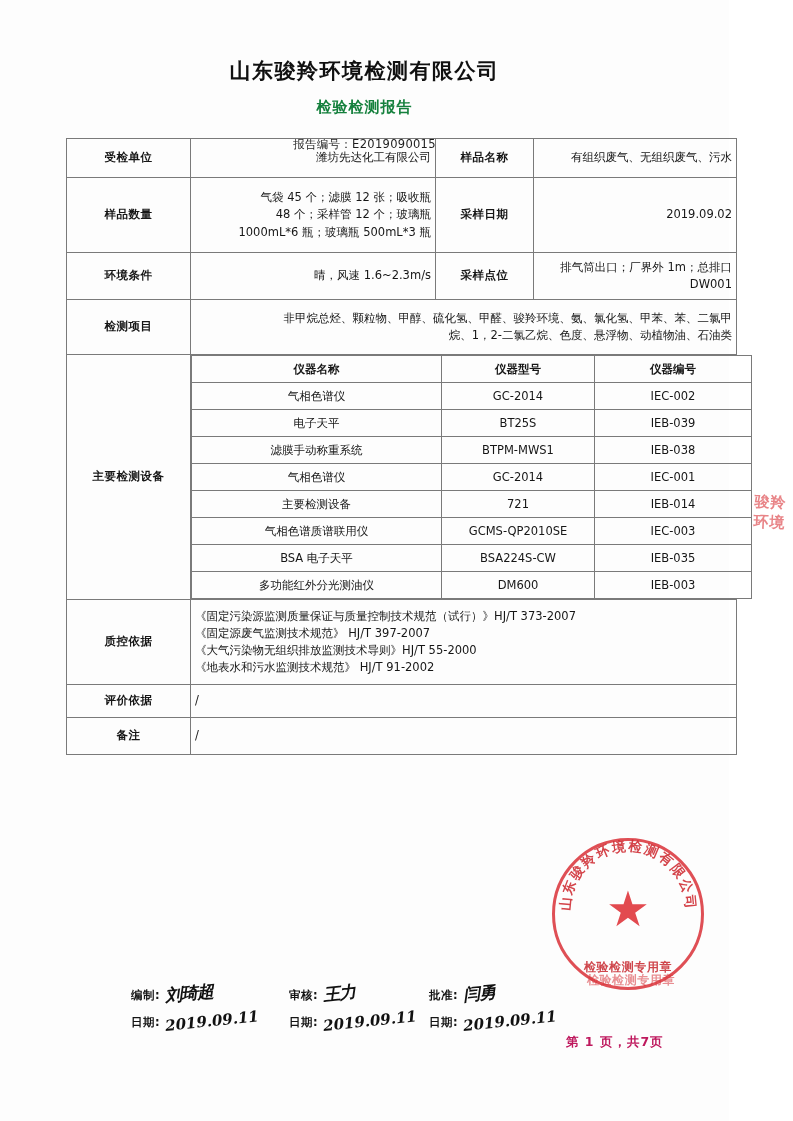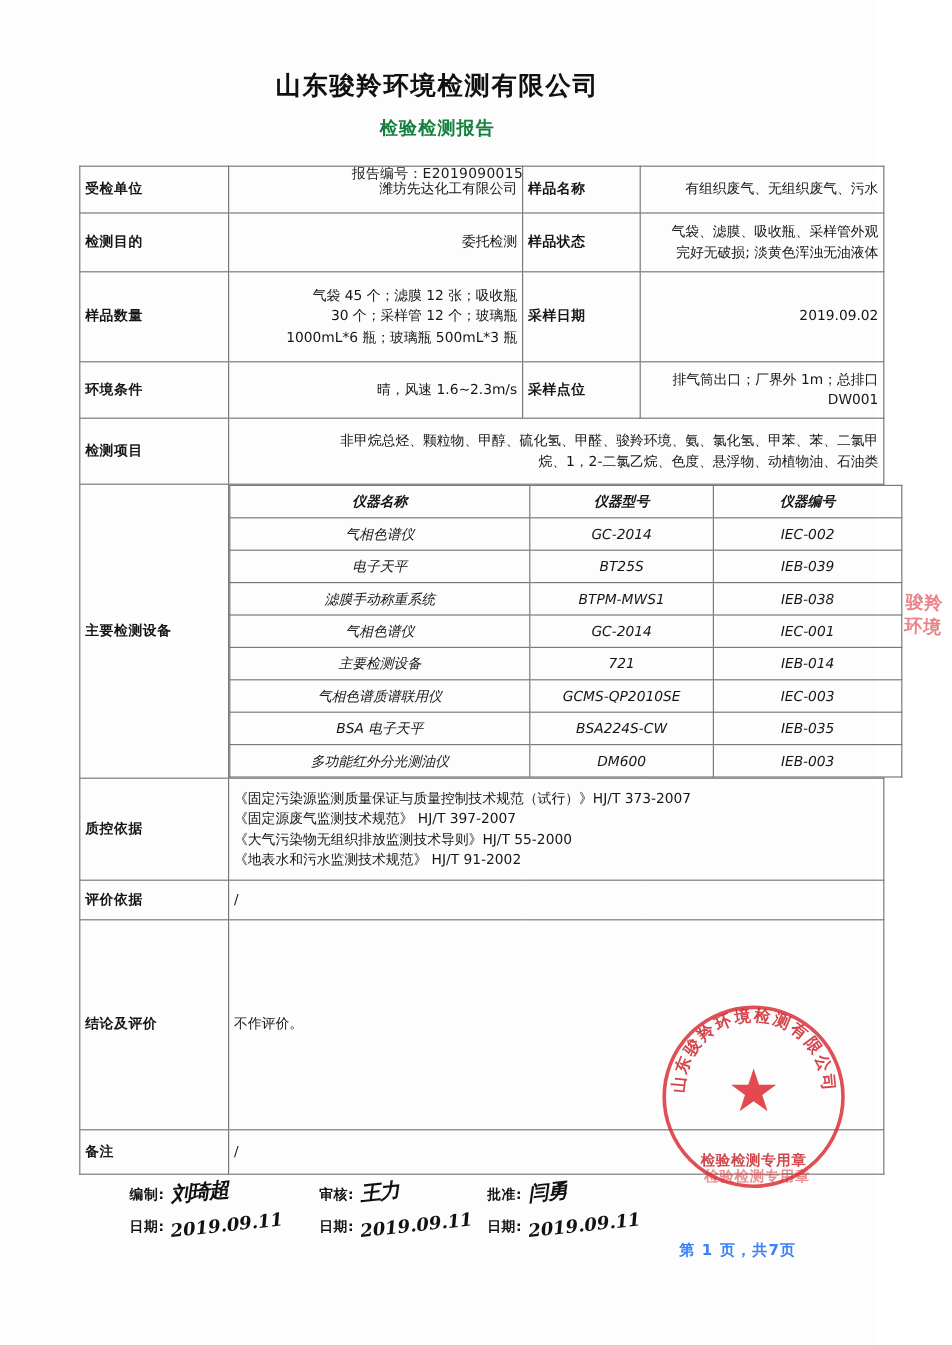--- a/index.html
+++ b/index.html
@@ -66,20 +66,21 @@
   table.main td {
     border: 1px solid #7a7a7a;
     font-size: 11.5px;
     color: #161616;
     padding: 3px 4px;
     vertical-align: middle;
     line-height: 1.5;
     word-break: break-all;
   }
   td.lbl {
+    text-align: center;
     font-weight: bold;
     letter-spacing: .5px;
   }
   td.val {
     text-align: right;
   }
   td.val-left {
     text-align: left;
     padding-left: 8px;
   }
@@ -100,21 +101,21 @@
     border: 1px solid #7a7a7a;
     font-size: 11.5px;
     text-align: center;
     padding: 4px 2px;
     color: #161616;
     line-height: 1.4;
   }
   table.equip td.eq-name { width: 245px; }
   table.equip td.eq-model { width: 148px; }
   table.equip td.eq-no { width: 152px; }
-  table.equip tr td { height: 18px; font-style: italic; }
+  table.equip tr td { height: 18px; }
   td.equip-host {
     padding: 0 !important;
     border: none !important;
     vertical-align: top;
   }
   .equip-head td { font-weight: bold; }
 
   
   .qlines {
     text-align: left;
@@ -139,40 +140,41 @@
     top: 978px;
     width: 670px;
     height: 92px;
   }
   .sig-group { position: absolute; }
   .sig-label {
     font-size: 11.5px;
     font-weight: bold;
     color: #141414;
     letter-spacing: .5px;
+    margin-left: 23px;
   }
   .hand {
     font-family: "DejaVu Serif", "Liberation Serif", serif;
     color: #111;
     font-style: italic;
     font-weight: bold;
     transform: rotate(-6deg);
     display: inline-block;
     white-space: nowrap;
   }
   .hand-name { font-size: 17px; letter-spacing: -1px; }
   .hand-date { font-size: 15px; letter-spacing: 0px; }
 
   .page-no {
     position: absolute;
     left: 566px;
     top: 1034px;
     font-size: 12.5px;
     font-weight: bold;
-    color: #3b82f6;
+    color: #be185d;
     letter-spacing: 1px;
     white-space: nowrap;
   }
 
   
   .seal {
     position: absolute;
     left: 552px;
     top: 838px;
     width: 152px;
@@ -261,35 +263,26 @@
       </colgroup>
       <tbody>
 
         <tr>
           <td class="lbl" style="height:32px">受检单位</td>
           <td class="val">潍坊先达化工有限公司</td>
           <td class="lbl">样品名称</td>
           <td class="val nowrap-cell">有组织废气、无组织废气、污水</td>
         </tr>
 
-        <tr>
-          <td class="lbl" style="height:42px">检测目的</td>
-          <td class="val">委托检测</td>
-          <td class="lbl">样品状态</td>
-          <td class="val">
-            <div class="nowrap-cell">气袋、滤膜、吸收瓶、采样管外观</div>
-            <div class="nowrap-cell">完好无破损; 淡黄色浑浊无油液体</div>
-          </td>
-        </tr>
 
         <tr>
           <td class="lbl" style="height:68px">样品数量</td>
           <td class="val">
             <div>气袋 45 个；滤膜 12 张；吸收瓶</div>
-            <div>30 个；采样管 12 个；玻璃瓶</div>
+            <div>48 个；采样管 12 个；玻璃瓶</div>
             <div>1000mL*6 瓶；玻璃瓶 500mL*3 瓶</div>
           </td>
           <td class="lbl">采样日期</td>
           <td class="val">2019.09.02</td>
         </tr>
 
 
         <tr>
           <td class="lbl" style="height:40px">环境条件</td>
           <td class="val">晴，风速 1.6~2.3m/s</td>
@@ -371,26 +364,20 @@
             <div>《大气污染物无组织排放监测技术导则》HJ/T 55-2000</div>
             <div>《地表水和污水监测技术规范》 HJ/T 91-2002</div>
           </td>
         </tr>
 
         <tr>
           <td class="lbl" style="height:26px">评价依据</td>
           <td class="val-left" colspan="3">/</td>
         </tr>
 
-        <tr>
-          <td class="lbl">结论及评价</td>
-          <td class="concl-cell" colspan="3">
-            <div>不作评价。</div>
-          </td>
-        </tr>
 
         <tr>
           <td class="lbl" style="height:30px">备注</td>
           <td class="val-left" colspan="3">/</td>
         </tr>
 
       </tbody>
     </table>
   </div>
 

